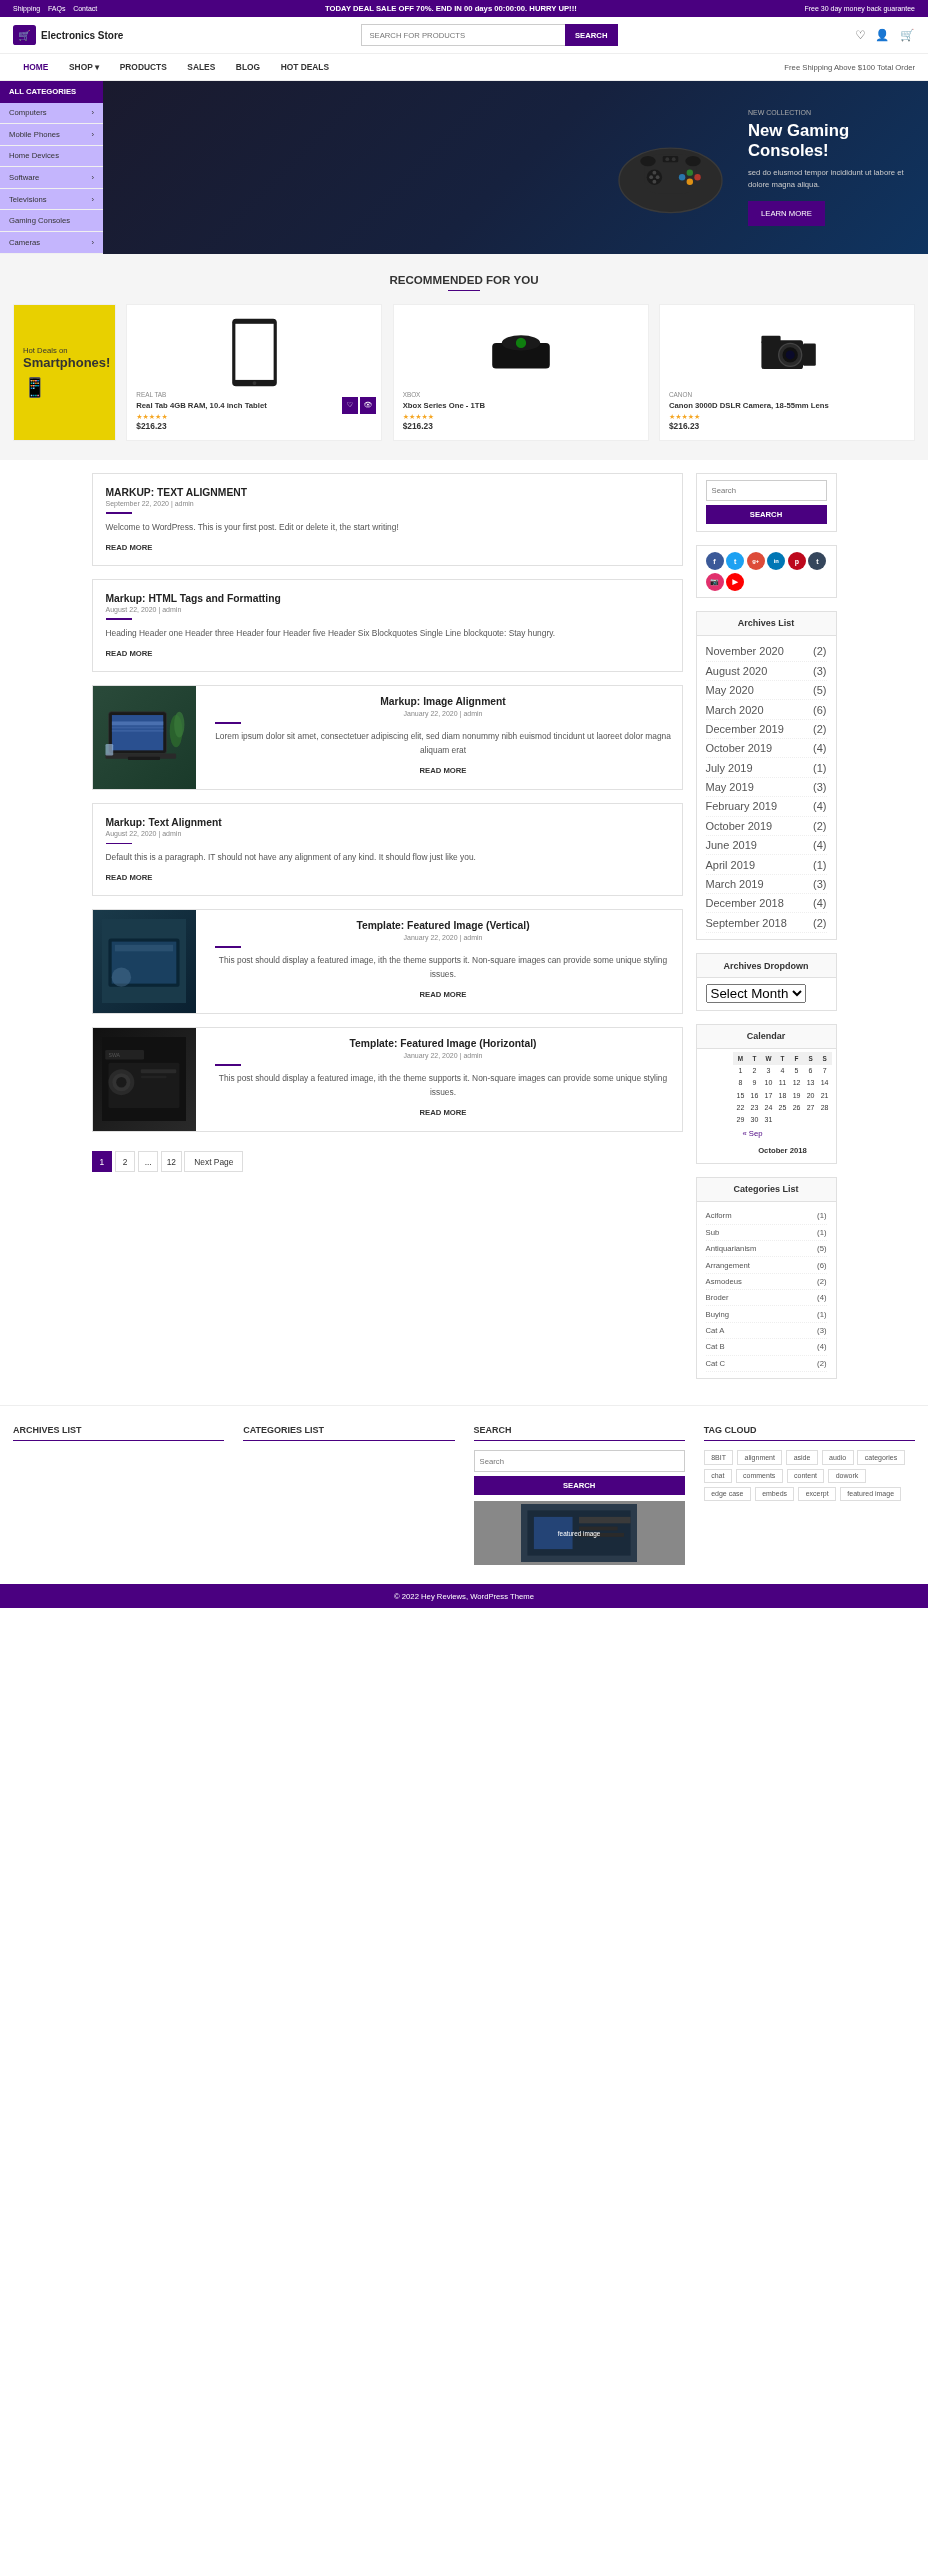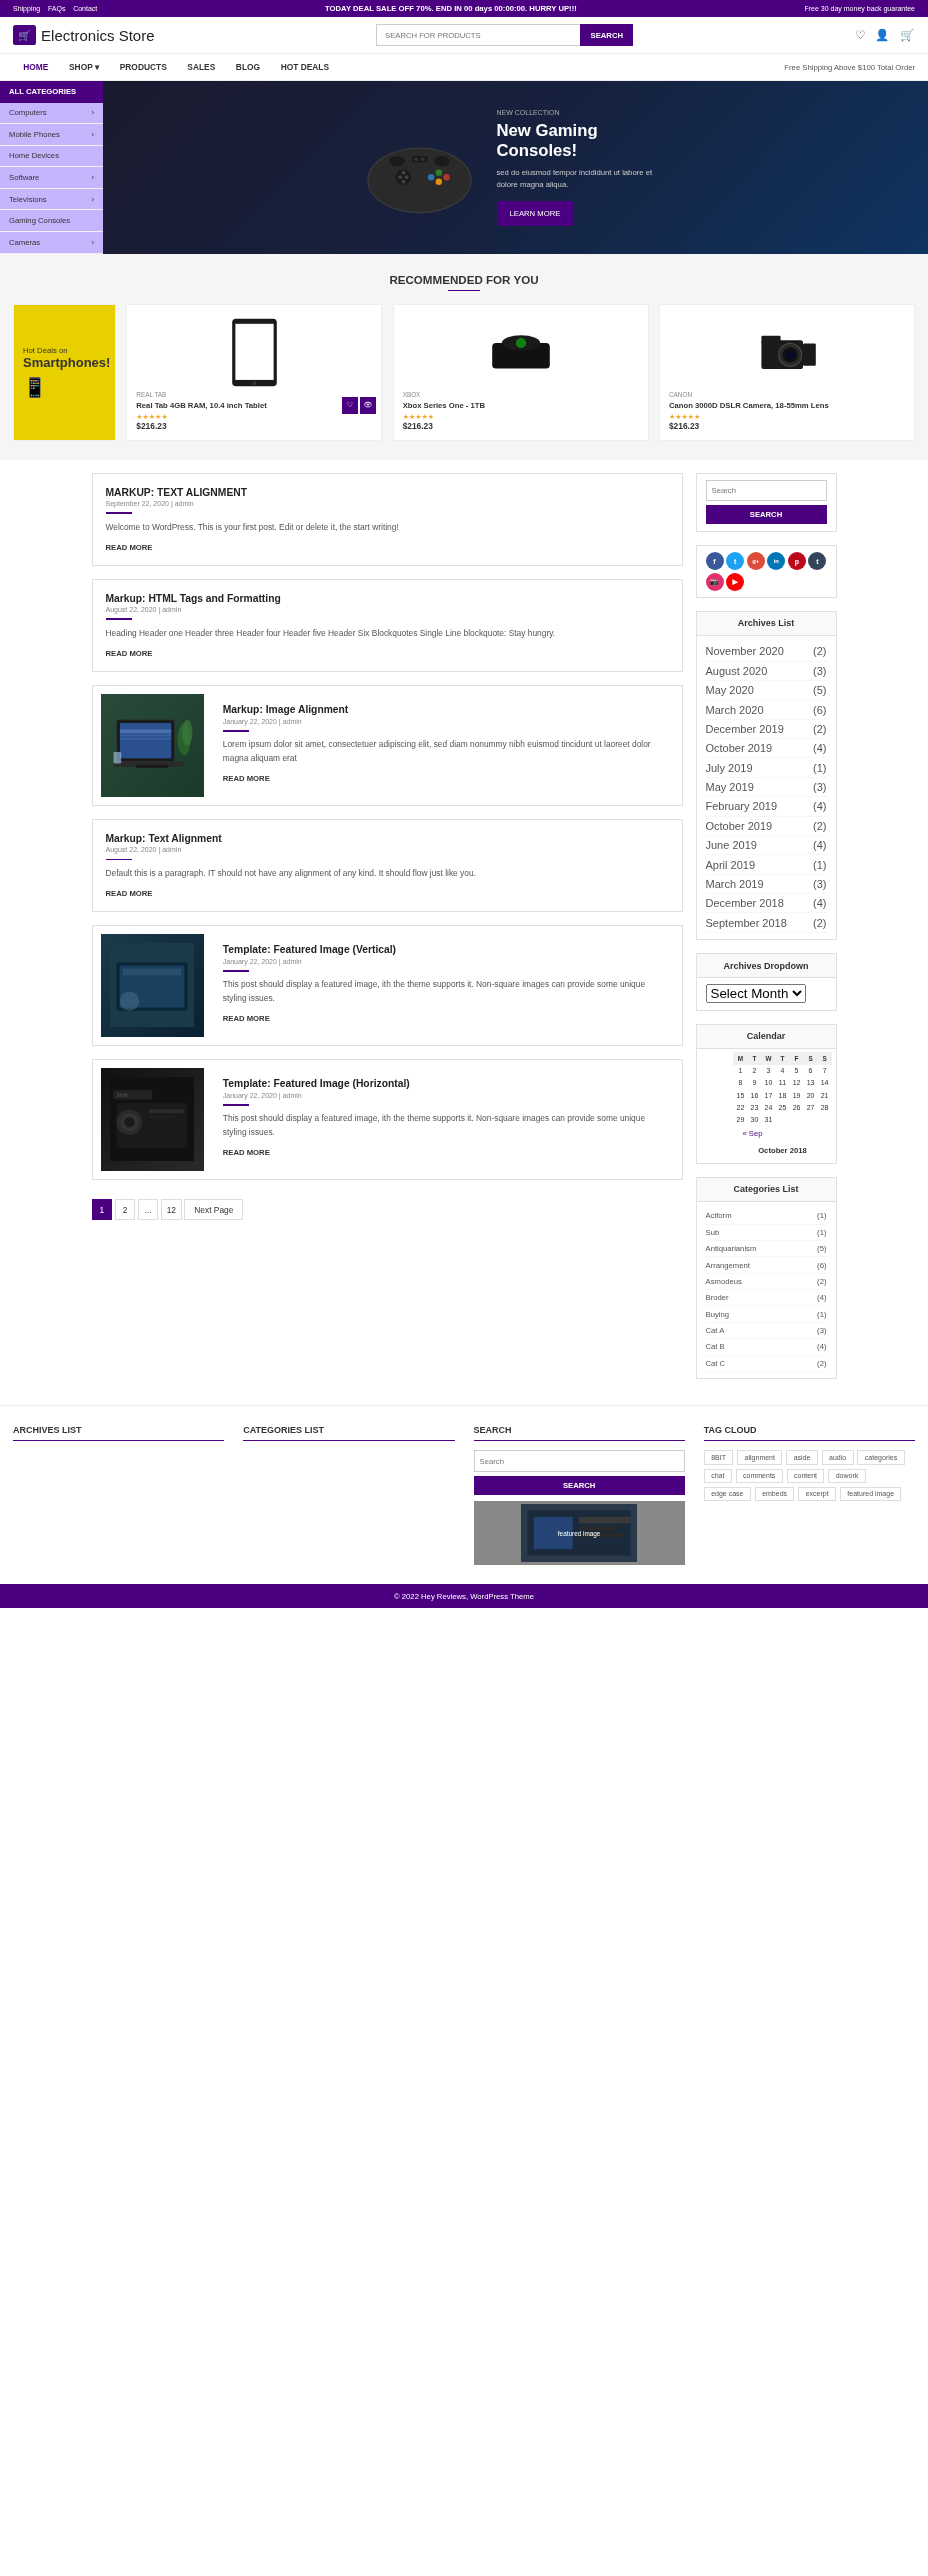--- a/index.html
+++ b/index.html
@@ -24,21 +24,21 @@
     .header {
       display: flex;
       align-items: center;
       justify-content: space-between;
       padding: 7.7px 13px;
       background: #fff;
       border-bottom: 0.6px solid #eee;
     }
     .logo { display: flex; align-items: center; gap: 5.1px; }
     .logo-icon { background: #4a0080; color: #fff; padding: 3.9px 5.1px; border-radius: 2.6px; font-size: 10.3px; }
-    .logo-text { font-size: 15px; font-weight: normal; color: #222; text-align: right; }
+    .logo-text { font-size: 10px; font-weight: bold; color: #222; text-align: right; }
     .search-bar { display: flex; gap: 0; flex: 1; max-width: 257px; margin: 0 19px; }
     .search-bar input {
       flex: 1; padding: 5.1px 7.7px; border: 0.6px solid #ccc; border-right: none;
       font-size: 7.7px; outline: none; text-transform: uppercase; color: #999;
     }
     .search-bar button {
       background: #4a0080; color: #fff; border: none; padding: 5.1px 10.3px;
       cursor: pointer; font-size: 7.7px; font-weight: bold;
     }
     .header-icons { display: flex; gap: 10.3px; align-items: center; }
@@ -92,21 +92,21 @@
       font-size: 7.7px;
       cursor: pointer;
       background: #c4b5fd;
       color: #333;
       border-bottom: 0.6px solid #f0f0f0;
     }
     .hero-content {
       flex: 1;
       display: flex;
       align-items: center;
-      justify-content: center;
+      justify-content: flex-end;
       position: relative;
       background: linear-gradient(135deg, #1a1a2e 0%, #16213e 50%, #0f3460 100%);
     }
     .hero-text {
       color: #fff;
       padding: 13px;
       max-width: 193px;
     }
     .hero-label { color: #aaa; font-size: 7px; text-transform: uppercase; margin-bottom: 5.1px; }
     .hero-title { font-size: 16.7px; font-weight: bold; line-height: 1.2; margin-bottom: 6.4px; }
@@ -180,21 +180,21 @@
     }
     .posts-column { flex: 1; padding-right: 13px; }
     .sidebar-column { width: 141px; flex-shrink: 0; }
 
     
     .post-card {
       border: 0.6px solid #e0e0e0;
       margin-bottom: 13px;
       padding: 13px;
     }
-    .post-card.with-image { display: flex; gap: 9px; padding: 8px; overflow: hidden; }
+    .post-card.with-image { display: flex; gap: 9px; padding: 0; overflow: hidden; text-align: center; }
     .post-image {
       width: 103px;
       height: 103px;
       flex-shrink: 0;
       object-fit: cover;
       background: #888;
     }
     .post-content { padding: 10.3px; flex: 1; }
     .post-title { font-size: 10.3px; font-weight: bold; margin-bottom: 2.6px; color: #222; }
     .post-meta { font-size: 7px; color: #888; margin-bottom: 5.1px; }

